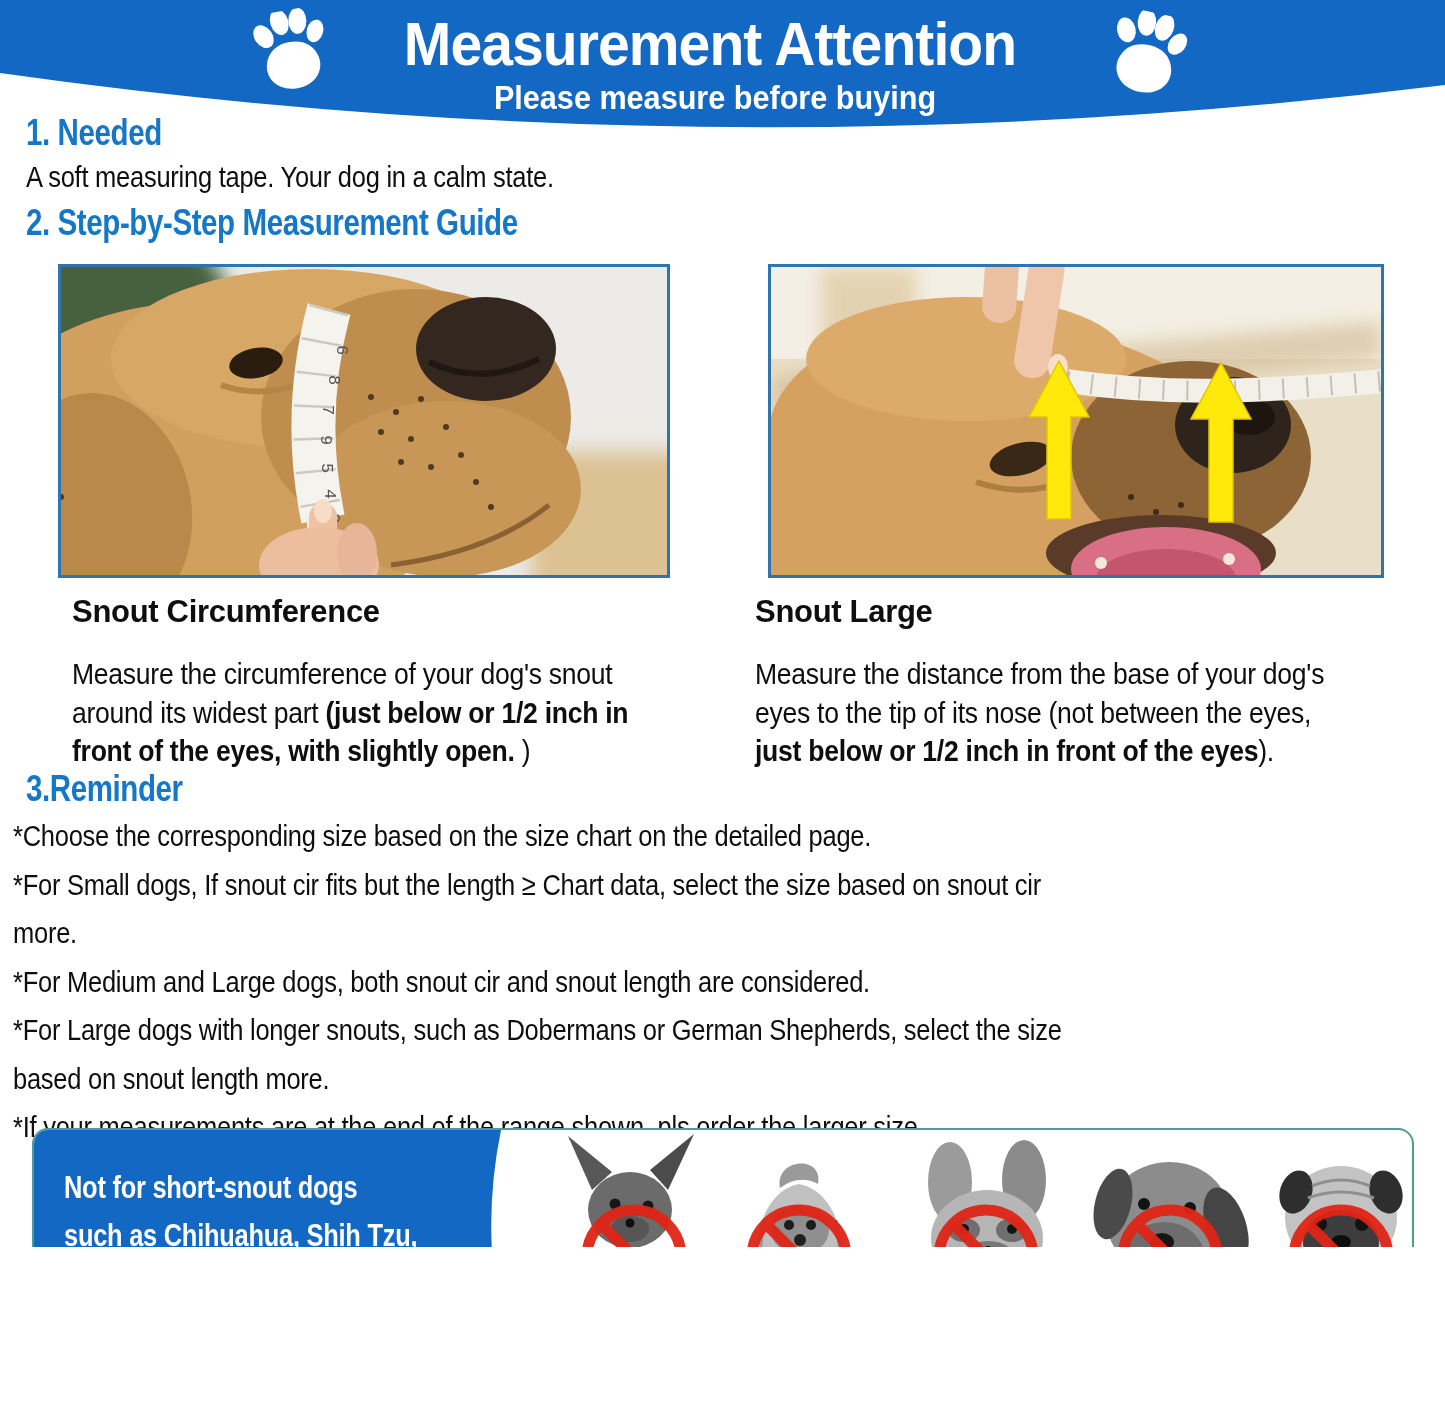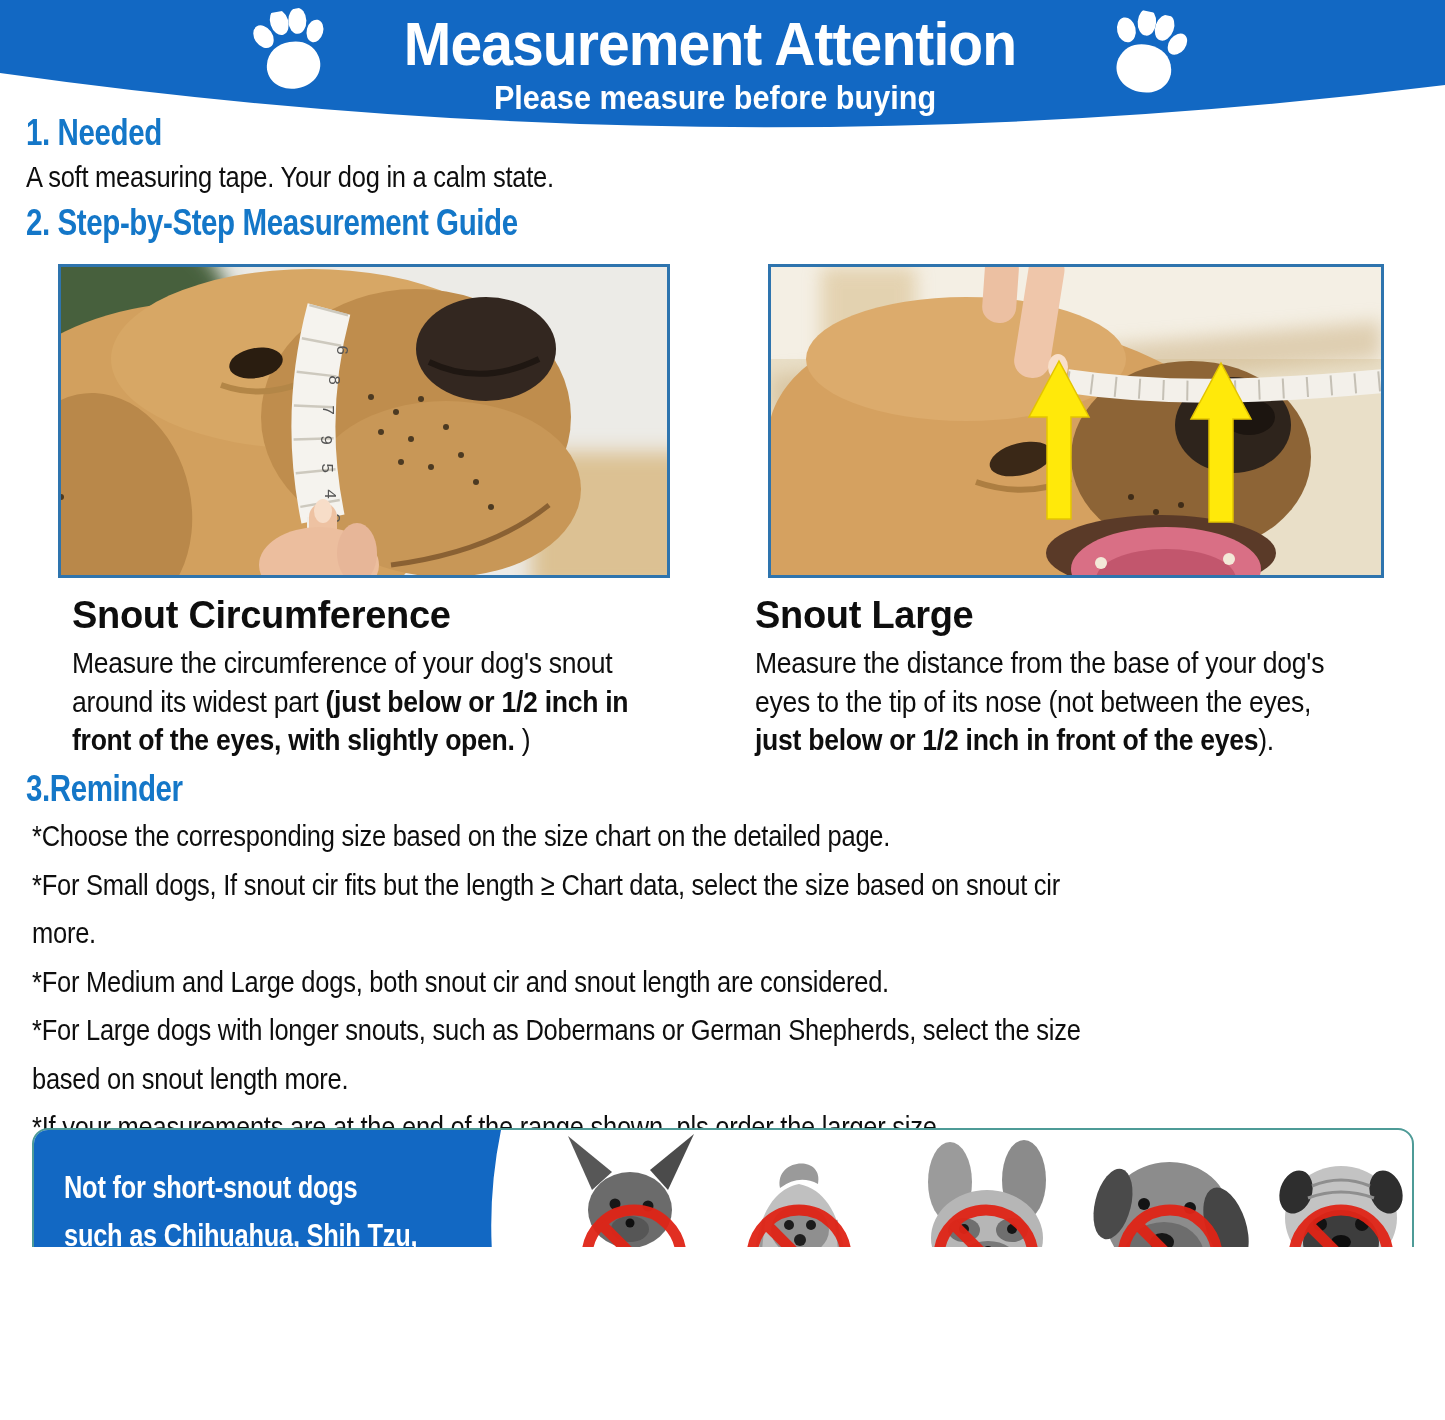--- a/index.html
+++ b/index.html
@@ -12,21 +12,21 @@
   .blue-h{color:#1477c8;font-weight:bold;font-size:36px;letter-spacing:-.5px;}
   .body-t{font-size:30px;letter-spacing:-.3px;}
   
   .hdr-title{top:8px;left:0;width:1420px;text-align:center;color:#fff;font-weight:bold;
              font-size:62px;letter-spacing:-1px;transform:scaleX(.92);transform-origin:50% 50%;}
   .hdr-sub{top:78px;left:0;width:1430px;text-align:center;color:#fff;font-weight:bold;
            font-size:34px;transform:scaleX(.9);transform-origin:50% 50%;}
   
   .photo{border:3px solid #2e74ae;background:#eee;overflow:hidden;}
   
-  .cap-title{font-size:38px;font-weight:bold;letter-spacing:-.3px;margin-bottom:7px;}
+  .cap-title{font-size:31px;font-weight:bold;letter-spacing:-.3px;margin-bottom:25px;}
   .cap-line{font-size:29.5px;letter-spacing:-.3px;line-height:38.5px;white-space:nowrap;
             transform:scaleX(.9);transform-origin:0 50%;}
   
   .rem-line{font-size:30px;letter-spacing:-.3px;line-height:48.5px;white-space:nowrap;}
   
   .banner{left:32px;top:1128px;width:1378px;height:196px;border:2px solid #4e9b97;
           border-radius:16px;background:#fff;overflow:hidden;}
   .banner-text{left:30px;top:34px;color:#fff;font-weight:bold;font-size:31px;
                line-height:48px;letter-spacing:-.3px;}
   .banner-text div{white-space:nowrap;transform:scaleX(.82);transform-origin:0 50%;}
@@ -192,21 +192,21 @@
     <div class="cap-line"><span style="font-weight: bold;">front of the eyes, with slightly open.</span><span> )</span></div>
   </div>
   <div class="abs" style="top:594px;left:755px;width:670px">
     <div class="cap-title nowrap">Snout Large</div>
     <div class="cap-line"><span>Measure the distance from the base of your dog's</span></div>
     <div class="cap-line"><span>eyes to the tip of its nose (not between the eyes,</span></div>
     <div class="cap-line"><span style="font-weight: bold;">just below or 1/2 inch in front of the eyes</span><span>).</span></div>
   </div>
 
   <div class="abs blue-h nowrap cond78" style="top:768px;left:26px">3.Reminder</div>
-  <div class="abs" style="top:812px;left:32px">
+  <div class="abs" style="top:812px;left:13px">
     <div class="rem-line cond">*Choose the corresponding size based on the size chart on the detailed page.</div>
     <div class="rem-line cond">*For Small dogs, If snout cir fits but the length ≥ Chart data, select the size based on snout cir</div>
     <div class="rem-line cond">more.</div>
     <div class="rem-line cond">*For Medium and Large dogs, both snout cir and snout length are considered.</div>
     <div class="rem-line cond">*For Large dogs with longer snouts, such as Dobermans or German Shepherds, select the size</div>
     <div class="rem-line cond">based on snout length more.</div>
     <div class="rem-line cond">*If your measurements are at the end of the range shown, pls order the larger size.</div>
   </div>
 
   <div class="abs banner">

